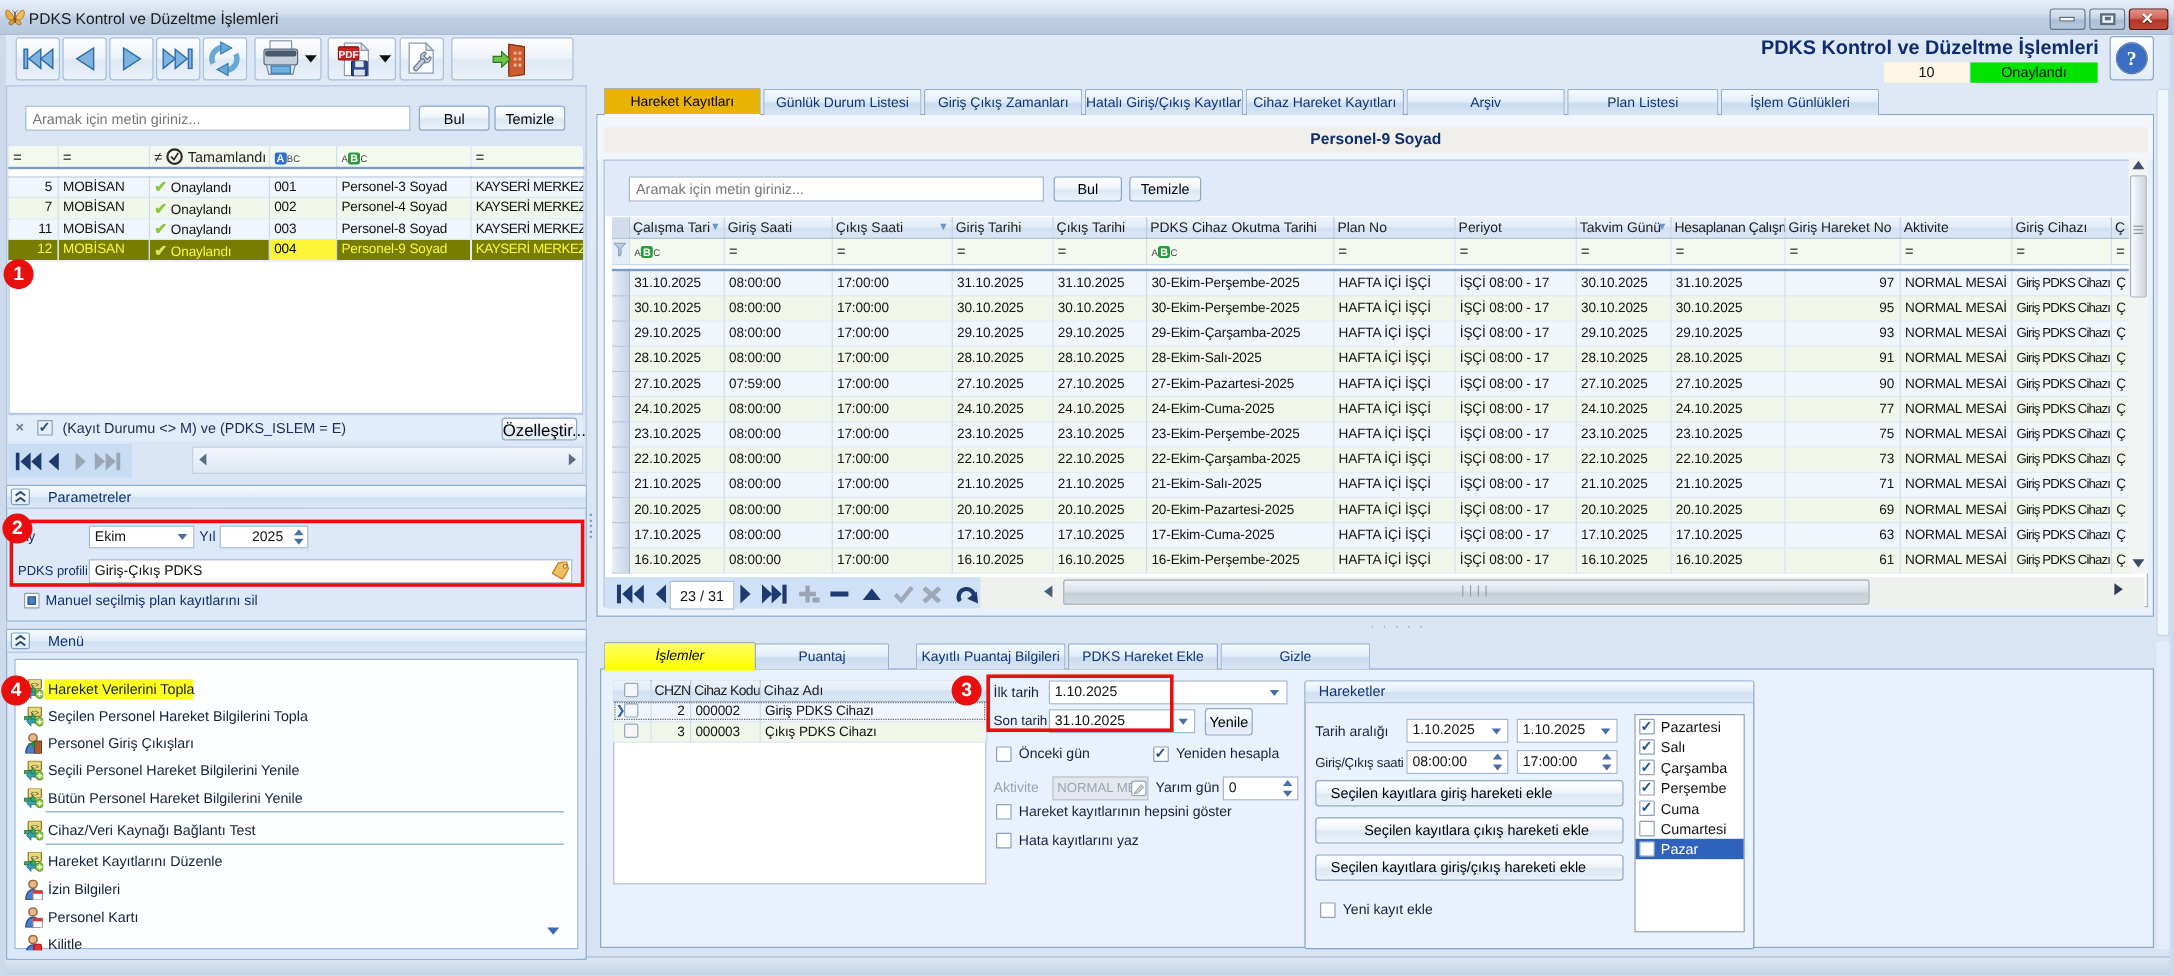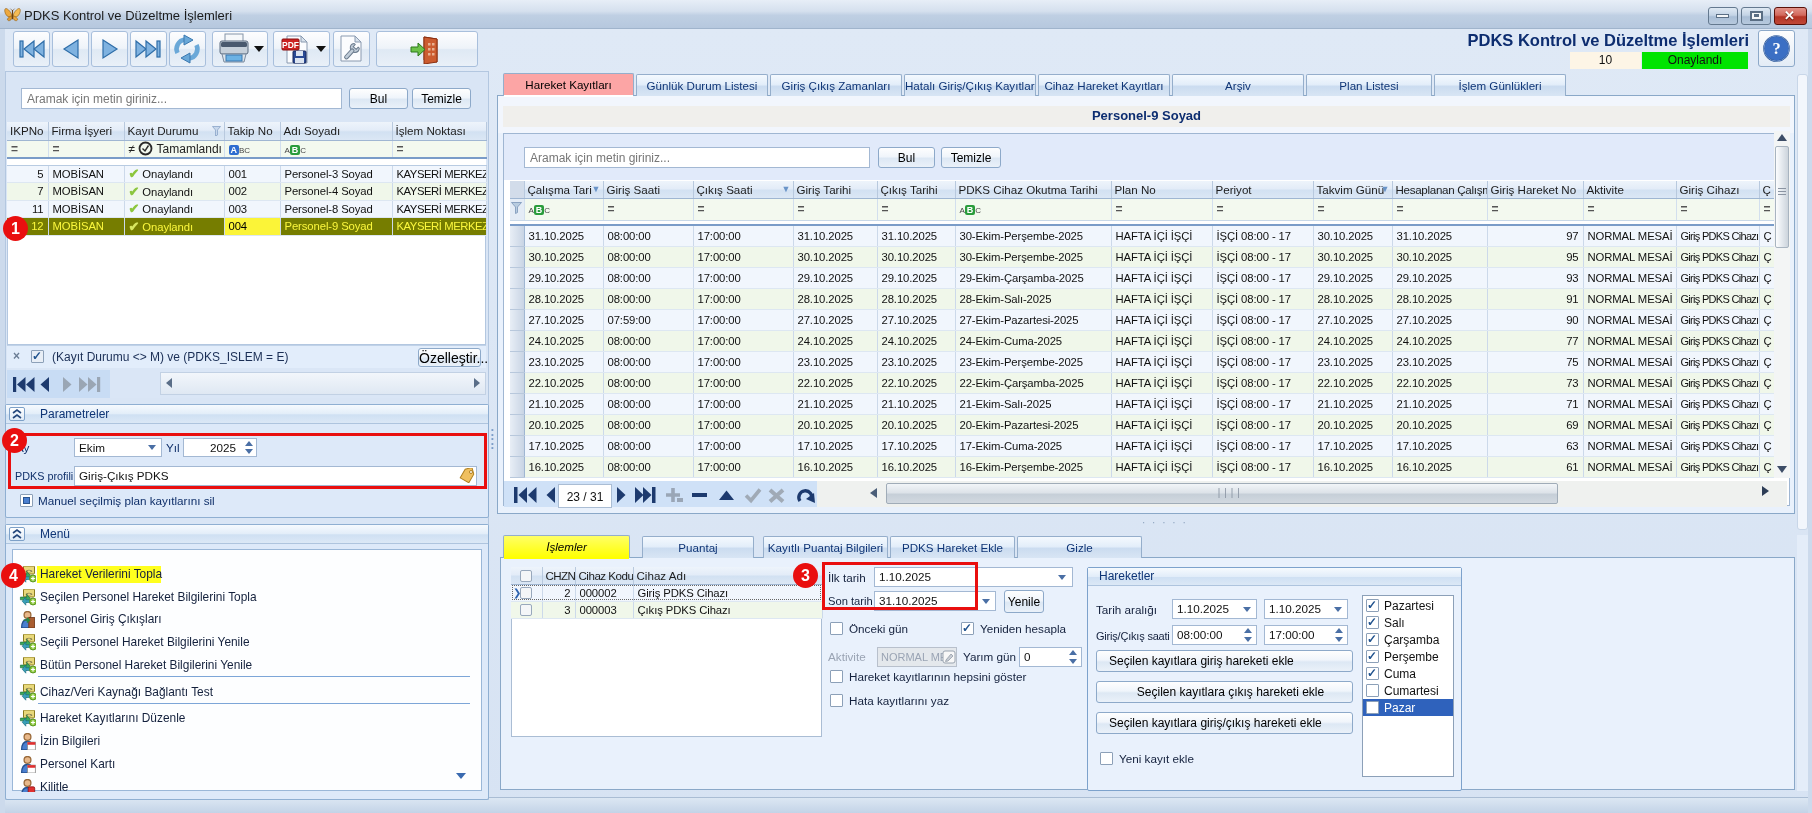--- a/index.html
+++ b/index.html
@@ -64,21 +64,21 @@
 .grphead .cap { position:absolute; left:34px; top:2px; color:#0f3576; font-size:12px; }
 .chevbox { position:absolute; left:3px; top:2px; width:16px; height:14px;
   background:linear-gradient(#fff,#dfeaf6); border:1px solid #7da0c8; border-radius:2px;
   color:#25477c; font-size:8px; text-align:center; line-height:6px; font-weight:bold;}
 
 
 .tab { position:absolute; top:0; height:22px; text-align:center; white-space:nowrap; overflow:hidden; font-size:11.6px;
   background:linear-gradient(#f4f9fe 0%, #e3eefa 45%, #cbdcf0 55%, #d8e5f4 100%);
   border:1px solid #95aecb; border-bottom:none; border-radius:2px 2px 0 0;
   color:#0f3576; padding-top:4px; }
-.tab.active { background:#fca5a5; color:#000; height:23px; z-index:3; }
+.tab.active { background:#eab308; color:#000; height:23px; z-index:3; }
 .tab.yellow { background:linear-gradient(#ffff66,#ffff00); color:#000;font-style:italic; }
 
 
 table { border-collapse:collapse; }
 
 
 .redrect { position:absolute; border:3px solid #e90f0f; }
 .redcirc { position:absolute; width:25px; height:25px; background:#e90f0f;
   border-radius:50%; color:#fff; font-weight:bold; font-size:16px;
   text-align:center; line-height:25px; z-index:50; }
@@ -229,30 +229,20 @@
 <table class="abs" style="left:7px;top:122px;width:479px;table-layout:fixed;font-size:12px">
 <colgroup>
         <col style="width:41px">
         <col style="width:76px">
         <col style="width:100px">
         <col style="width:56px">
         <col style="width:112px">
         <col style="width:94px">
       </colgroup>
 <tbody>
-        <tr class="gridhead" style="height:18px">
-  <td class="hc">IKPNo</td>
-          <td class="hc">Firma İşyeri</td>
-          <td class="hc">Kayıt Durumu<svg style="position:absolute;right:3px;top:4px" width="9" height="10" viewBox="0 0 9 10">
-              <path d="M0.5 0.5 L8.5 0.5 L5.5 4 L5.5 9 L3.5 10 L3.5 4 Z" fill="#c8d8ec" stroke="#8aa4c8" stroke-width="0.8"></path>
-            </svg></td>
-          <td class="hc">Takip No</td>
-          <td class="hc">Adı Soyadı</td>
-          <td class="hc">İşlem Noktası</td>
-</tr>
 <tr class="filtrow" style="height:18px">
   <td class="fc"><span class="eq">=</span></td>
           <td class="fc"><span class="eq">=</span></td>
   <td class="fc">≠ <svg width="15" height="15" viewBox="0 0 15 15" style="vertical-align:-3px">
               <circle cx="7.5" cy="7.5" r="6" fill="none" stroke="#2a2a2a" stroke-width="1.8"></circle>
               <path d="M4.5 7.5 L7 10 L10.5 4.5" fill="none" stroke="#2a2a2a" stroke-width="1.4"></path>
             </svg> Tamamlandı</td>
   <td class="fc"><span class="abc-blue">A</span><span style="font-size:8px;color:#444">BC</span></td>
   <td class="fc"><span style="font-size:8px;color:#444">A</span><span class="abc-green">B</span><span style="font-size:8px;color:#444">C</span></td>
   <td class="fc"><span class="eq">=</span></td>
@@ -763,21 +753,21 @@
 <div class="abs" style="left:886px;top:483px;width:672px;height:21px;background:linear-gradient(#f2f5f8 0%,#dde3e9 45%,#c6cfd8 55%,#d2d9e0 100%);border:1px solid #a0acb8;border-radius:2px"></div>
 <div class="abs" style="left:1216px;top:488px;color:#8a94a2;font-size:10px;letter-spacing:0.5px;font-family:'Liberation Mono',monospace">||||</div>
 <div class="abs arr" style="left:1762px;top:486px;border-top:5px solid transparent;border-bottom:5px solid transparent;border-left:7px solid #2d3d56"></div>
 
 <div class="abs" style="left:1142px;top:517px;color:#8aa0bc;font-size:10px;letter-spacing:2px">· · · · ·</div>
 </div>
 
 <div id="rightbottom">
 <div class="abs" style="left:500px;top:557px;width:1295px;height:233px;background:#e9f1fc;border:1px solid #8aa8c8"></div>
 <div class="tab yellow" style="left:503px;top:535px;width:127px;height:23px">İşlemler</div>
-<div class="tab" style="left:642px;top:536px;width:112px">Puantaj</div>
+<div class="tab" style="left:629px;top:536px;width:112px">Puantaj</div>
 <div class="tab" style="left:763px;top:536px;width:125px">Kayıtlı Puantaj Bilgileri</div>
 <div class="tab" style="left:890px;top:536px;width:125px">PDKS Hareket Ekle</div>
 <div class="tab" style="left:1017px;top:536px;width:125px">Gizle</div>
 <div class="abs" style="left:504px;top:557px;width:125px;height:2px;background:#ffff00;z-index:4"></div>
 
 <div class="abs" style="left:511px;top:567px;width:311px;height:170px;background:#fff;border:1px solid #aabdd4"></div>
 <table class="abs" style="left:511px;top:567px;width:311px;table-layout:fixed;font-size:12px">
 <colgroup>
         <col style="width:31px">
         <col style="width:33px">

